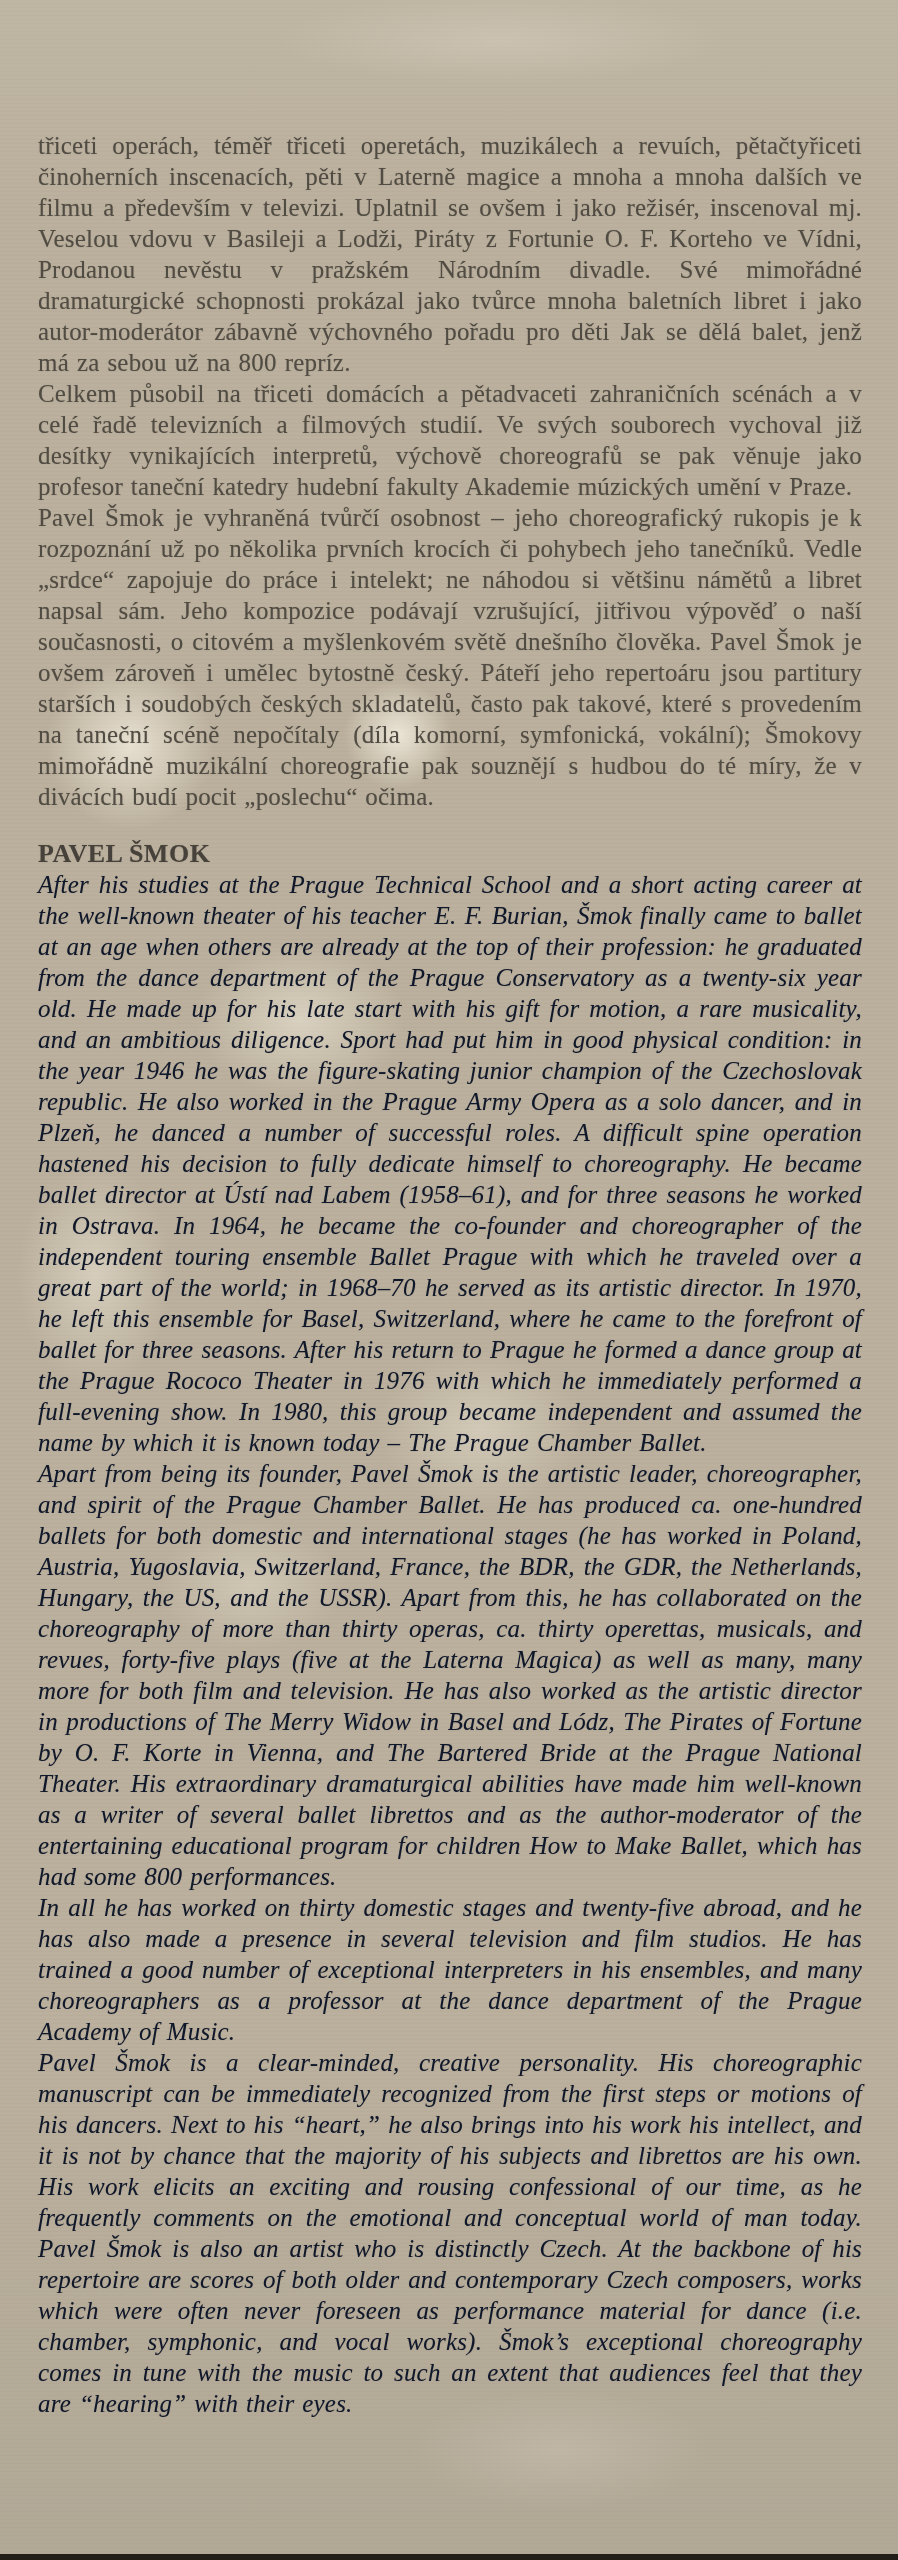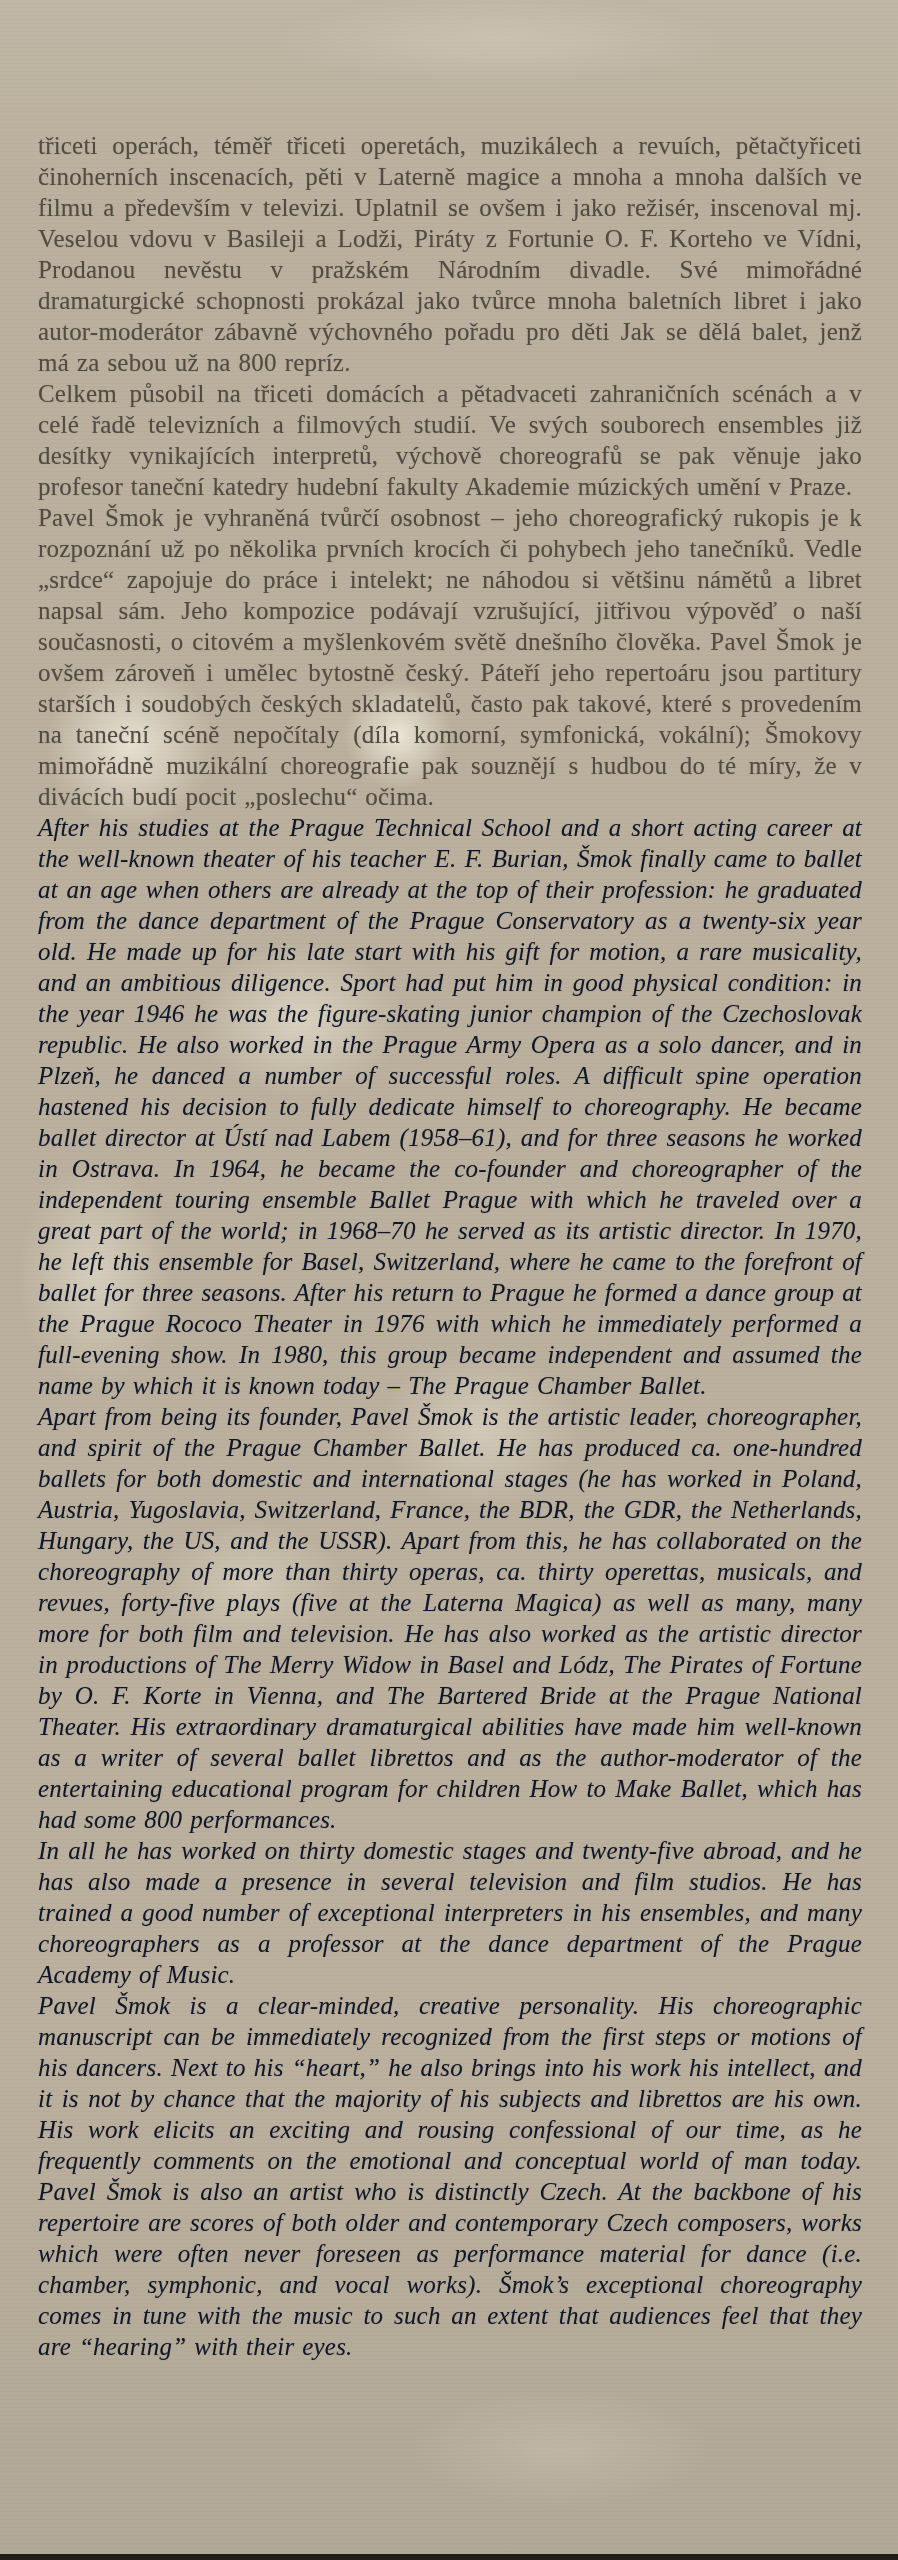--- a/index.html
+++ b/index.html
@@ -68,24 +68,25 @@
     background: #221d17;
   }
 </style>
 </head>
 <body>
 
 <div class="page">
 
   <div class="czech-block">
     <p>třiceti operách, téměř třiceti operetách, muzikálech a revuích, pětačtyřiceti činoherních inscenacích, pěti v Laterně magice a mnoha a mnoha dalších ve filmu a především v televizi. Uplatnil se ovšem i jako režisér, inscenoval mj. Veselou vdovu v Basileji a Lodži, Piráty z Fortunie O. F. Korteho ve Vídni, Prodanou nevěstu v pražském Národním divadle. Své mimořádné dramaturgické schopnosti prokázal jako tvůrce mnoha baletních libret i jako autor-moderátor zábavně výchovného pořadu pro děti Jak se dělá balet, jenž má za sebou už na 800 repríz.</p>
-    <p>Celkem působil na třiceti domácích a pětadvaceti zahraničních scénách a v celé řadě televizních a filmových studií. Ve svých souborech ensembles již desítky vynikajících interpretů, výchově choreografů se pak věnuje jako profesor taneční katedry hudební fakulty Akademie múzických umění v Praze.</p>
+    <p>Celkem působil na třiceti domácích a pětadvaceti zahraničních scénách a v celé řadě televizních a filmových studií. Ve svých souborech vychoval již desítky vynikajících interpretů, výchově choreografů se pak věnuje jako profesor taneční katedry hudební fakulty Akademie múzických umění v Praze.</p>
     <p>Pavel Šmok je vyhraněná tvůrčí osobnost – jeho choreografický rukopis je k rozpoznání už po několika prvních krocích či pohybech jeho tanečníků. Vedle „srdce“ zapojuje do práce i intelekt; ne náhodou si většinu námětů a libret napsal sám. Jeho kompozice podávají vzrušující, jitřivou výpověď o naší současnosti, o citovém a myšlenkovém světě dnešního člověka. Pavel Šmok je ovšem zároveň i umělec bytostně český. Páteří jeho repertoáru jsou partitury starších i soudobých českých skladatelů, často pak takové, které s provedením na taneční scéně nepočítaly (díla komorní, symfonická, vokální); Šmokovy mimořádně muzikální choreografie pak souznějí s hudbou do té míry, že v divácích budí pocit „poslechu“ očima.</p>
   </div>
 
+  <h2 class="section-heading">PAVEL ŠMOK</h2>
 
   <div class="english-block">
     <p>After his studies at the Prague Technical School and a short acting career at the well-known theater of his teacher E. F. Burian, Šmok finally came to ballet at an age when others are already at the top of their profession: he graduated from the dance department of the Prague Conservatory as a twenty-six year old. He made up for his late start with his gift for motion, a rare musicality, and an ambitious diligence. Sport had put him in good physical condition: in the year 1946 he was the figure-skating junior champion of the Czechoslovak republic. He also worked in the Prague Army Opera as a solo dancer, and in Plzeň, he danced a number of successful roles. A difficult spine operation hastened his decision to fully dedicate himself to choreography. He became ballet director at Ústí nad Labem (1958–61), and for three seasons he worked in Ostrava. In 1964, he became the co-founder and choreographer of the independent touring ensemble Ballet Prague with which he traveled over a great part of the world; in 1968–70 he served as its artistic director. In 1970, he left this ensemble for Basel, Switzerland, where he came to the forefront of ballet for three seasons. After his return to Prague he formed a dance group at the Prague Rococo Theater in 1976 with which he immediately performed a full-evening show. In 1980, this group became independent and assumed the name by which it is known today – The Prague Chamber Ballet.</p>
     <p>Apart from being its founder, Pavel Šmok is the artistic leader, choreographer, and spirit of the Prague Chamber Ballet. He has produced ca. one-hundred ballets for both domestic and international stages (he has worked in Poland, Austria, Yugoslavia, Switzerland, France, the BDR, the GDR, the Netherlands, Hungary, the US, and the USSR). Apart from this, he has collaborated on the choreography of more than thirty operas, ca. thirty operettas, musicals, and revues, forty-five plays (five at the Laterna Magica) as well as many, many more for both film and television. He has also worked as the artistic director in productions of The Merry Widow in Basel and Lódz, The Pirates of Fortune by O. F. Korte in Vienna, and The Bartered Bride at the Prague National Theater. His extraordinary dramaturgical abilities have made him well-known as a writer of several ballet librettos and as the author-moderator of the entertaining educational program for children How to Make Ballet, which has had some 800 performances.</p>
     <p>In all he has worked on thirty domestic stages and twenty-five abroad, and he has also made a presence in several television and film studios. He has trained a good number of exceptional interpreters in his ensembles, and many choreographers as a professor at the dance department of the Prague Academy of Music.</p>
     <p>Pavel Šmok is a clear-minded, creative personality. His choreographic manuscript can be immediately recognized from the first steps or motions of his dancers. Next to his “heart,” he also brings into his work his intellect, and it is not by chance that the majority of his subjects and librettos are his own. His work elicits an exciting and rousing confessional of our time, as he frequently comments on the emotional and conceptual world of man today. Pavel Šmok is also an artist who is distinctly Czech. At the backbone of his repertoire are scores of both older and contemporary Czech composers, works which were often never foreseen as performance material for dance (i.e. chamber, symphonic, and vocal works). Šmok’s exceptional choreography comes in tune with the music to such an extent that audiences feel that they are “hearing” with their eyes.</p>
   </div>
 
 </div>
 

